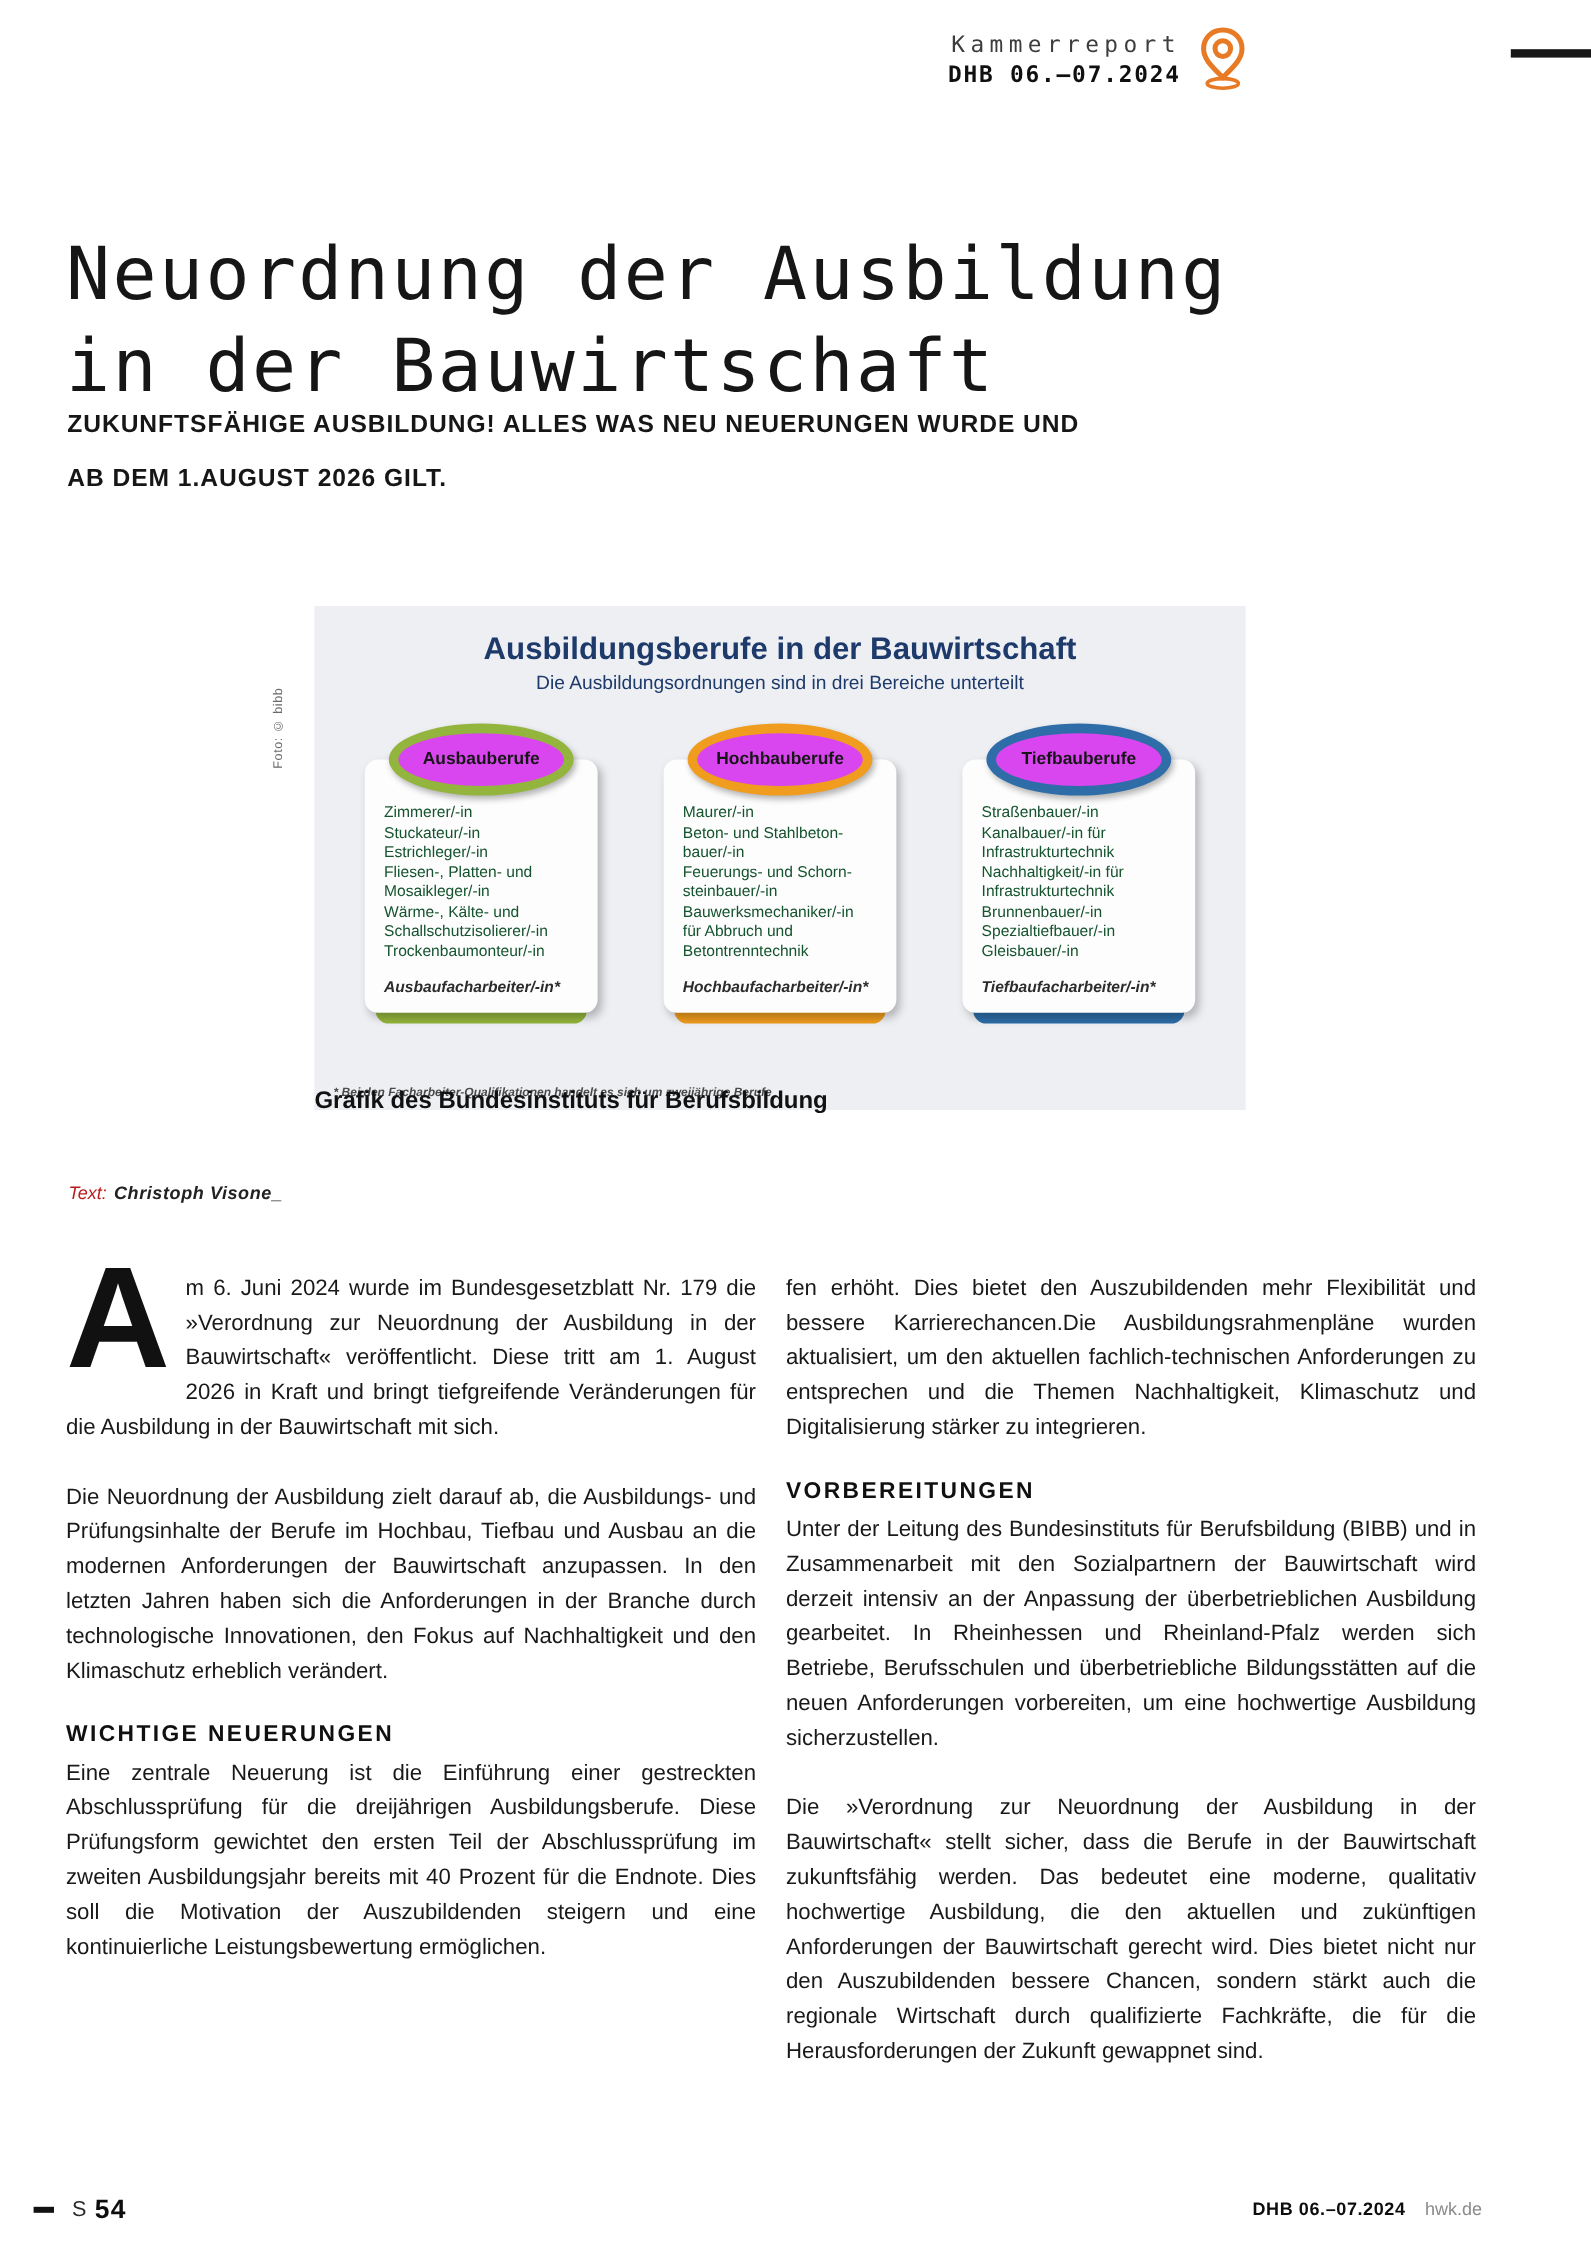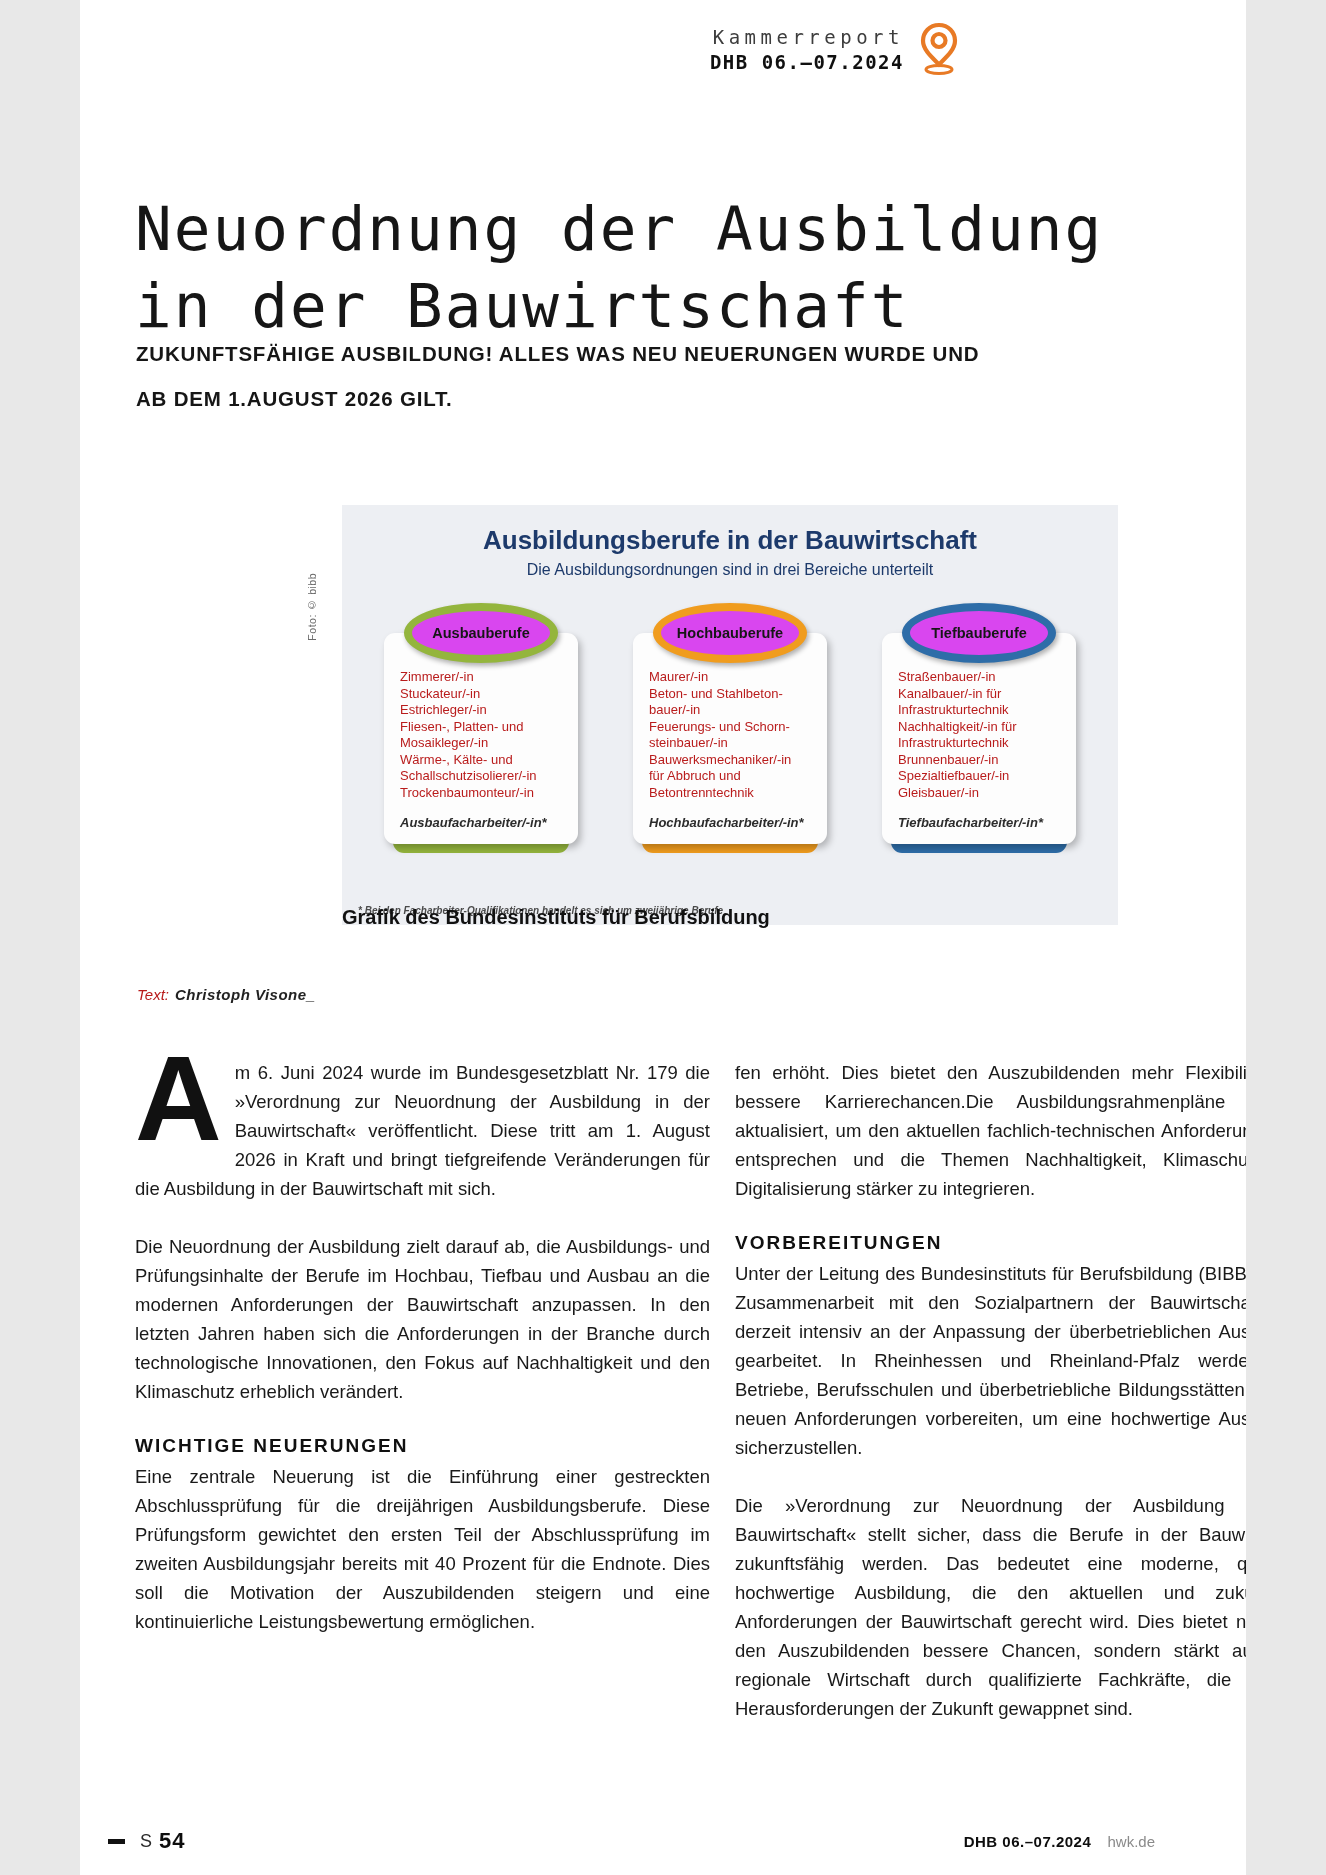--- a/index.html
+++ b/index.html
@@ -1,17 +1,17 @@
 <!DOCTYPE html>
 <html lang="de"><head>
 <meta charset="utf-8">
 <style>
   html,body { margin:0; padding:0; background:#e8e8e8; }
   .page {
-    position:relative; width:1166px; height:1875px; margin:0 auto;
+    position:relative; width:1326px; height:1875px; margin:0 auto;
     background:#ffffff; overflow:hidden;
     font-family:"Liberation Sans", sans-serif; color:#1b1b1b;
   }
 
   
   .masthead { position:absolute; top:22px; right:284px; display:flex; align-items:center; gap:12px; }
   .masthead-text { text-align:right; }
   .kicker { font-size:19px; letter-spacing:4.5px; color:#3d3d3d; line-height:26px; font-family:"DejaVu Sans Mono", monospace; }
   .issue  { font-size:19px; font-weight:700; letter-spacing:1.5px; color:#101010; line-height:25px; font-family:"DejaVu Sans Mono", monospace; }
   .pin { width:46px; height:54px; }
@@ -42,21 +42,21 @@
     box-shadow:2px 3px 5px rgba(0,0,0,0.30);
   }
   .ig-cardwrap { position:relative; width:100%; margin-top:-30px; }
   .ig-bar  { position:absolute; left:9px; right:9px; bottom:-9px; height:26px; border-radius:11px; background:#888; }
   .ig-card {
     position:relative; z-index:1; background:#fdfdfd; border-radius:11px;
     box-shadow:3px 4px 7px rgba(0,0,0,0.25);
     padding:36px 16px 14px; box-sizing:border-box; min-height:207px;
     display:flex; flex-direction:column;
   }
-  .ig-list { font-size:13px; line-height:16.5px; color:#b91c1c; white-space:pre-line; }
+  .ig-list { font-size:13px; line-height:16.5px; color:#14532d; white-space:pre-line; }
   .ig-cardfoot { margin-top:auto; padding-top:14px; font-size:13px; font-style:italic; font-weight:600; color:#2c2c2c; }
   .ig-footnote { position:absolute; left:16px; bottom:9px; font-size:10px; font-style:italic; font-weight:600; color:#4a4a4a; }
   .photo-credit {
     position:absolute; top:573px; left:226px;
     writing-mode:vertical-rl; transform:rotate(180deg);
     font-size:10.5px; color:#6a6a6a; letter-spacing:0.5px;
   }
   .caption { position:absolute; top:906px; left:262px; font-size:20px; font-weight:700; color:#111; }
 
   

